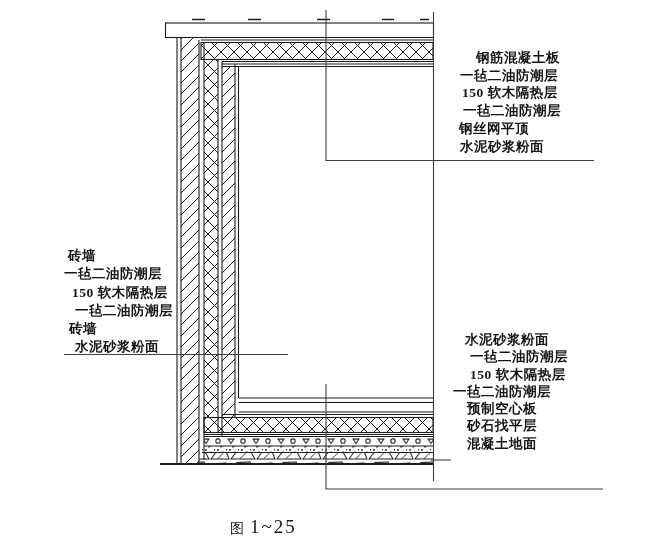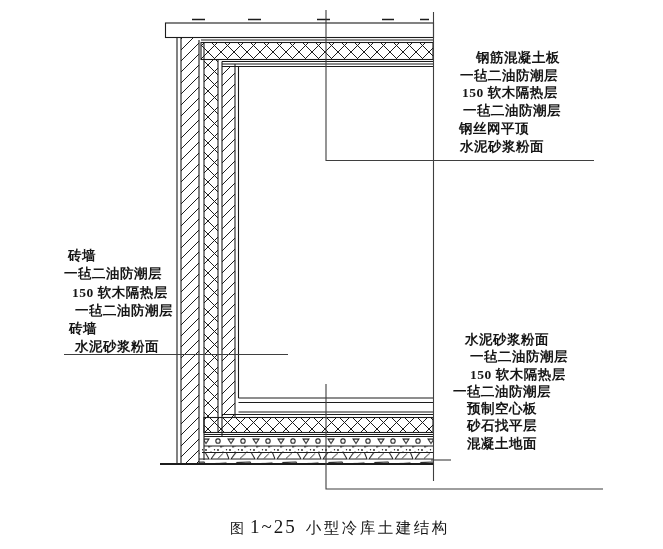--- a/index.html
+++ b/index.html
@@ -179,16 +179,15 @@
     <div class="i7">150 软木隔热层</div>
     <div class="i0">一毡二油防潮层</div>
     <div class="i10">预制空心板</div>
     <div class="i9">砂石找平层</div>
     <div class="i10">混凝土地面</div>
   </div>
 
   <div class="caption">
     <span class="fig">图</span>
     <span class="num">1~25</span>
-    <span class="ttl">小型冷库土建结构</span>
   </div>
 
 </div>
 
 </body></html>

